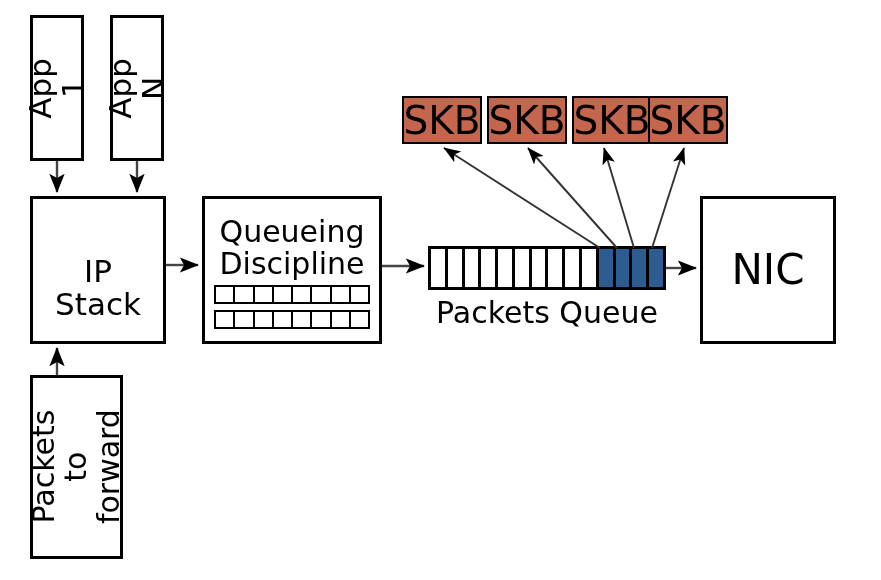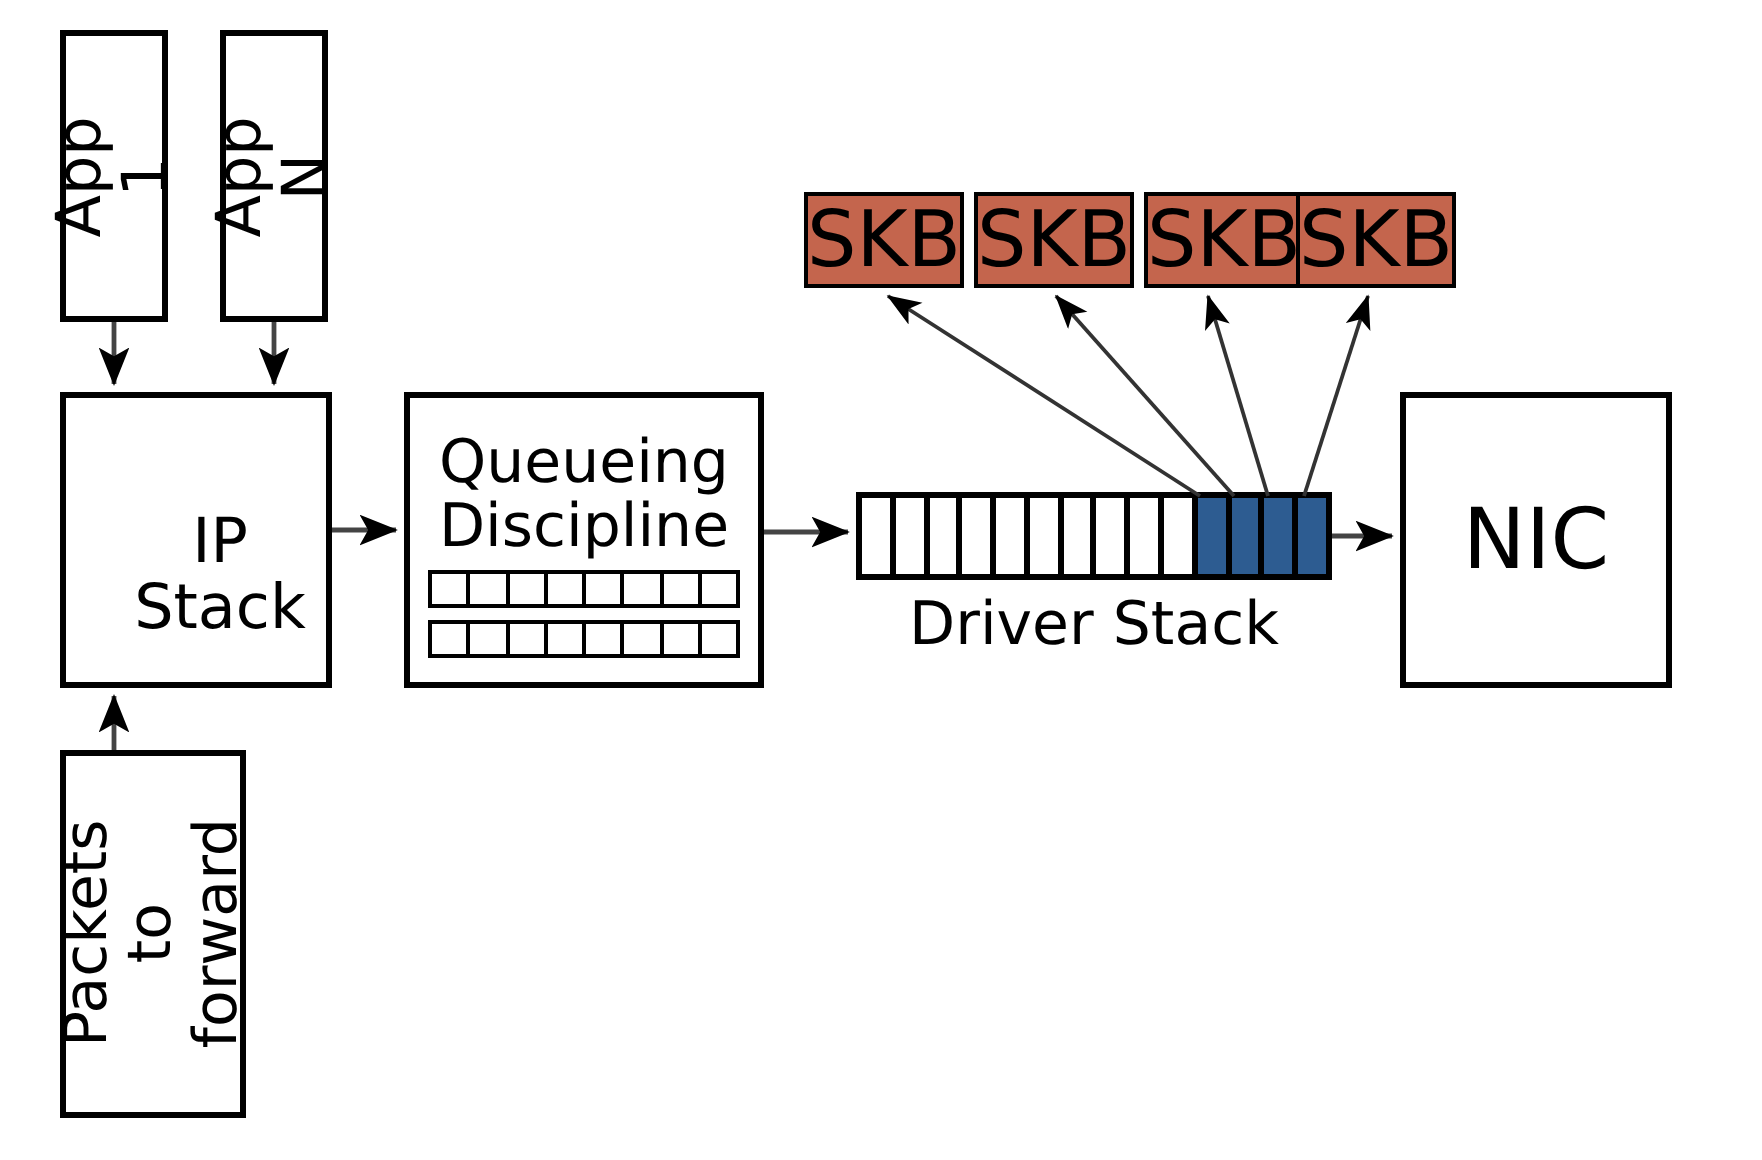--- a/index.html
+++ b/index.html
@@ -41,21 +41,21 @@
   #appn-box  { left: 110px; top: 15px;  width: 54px;  height: 146px; }
   .vlabel {
     transform: rotate(-90deg);
     font-size: 31px;
   }
   #app1-label { left: 30px;  top: 15px;  width: 54px;  height: 146px; }
   #appn-label { left: 110px; top: 15px;  width: 54px;  height: 146px; }
 
   
   #ipstack-box   { left: 30px; top: 196px; width: 136px; height: 148px; }
-  #ipstack-label { left: 30px; top: 196px; width: 136px; height: 184px; font-size: 31px; padding-left: 12px; }
+  #ipstack-label { left: 30px; top: 196px; width: 136px; height: 184px; font-size: 31px; }
 
   
   #qdisc-box   { left: 202px; top: 196px; width: 180px; height: 148px; }
   #qdisc-label {
     left: 202px; top: 200px; width: 180px; height: 78px;
     font-size: 30px; align-items: flex-start; margin-top: 16px;
   }
   #qdisc-grid {
     position: absolute;
     left: 214px; top: 285px;
@@ -201,21 +201,21 @@
     <div class="dq-cell"></div>
     <div class="dq-cell"></div>
     <div class="dq-cell"></div>
     <div class="dq-cell"></div>
     <div class="dq-cell"></div>
     <div class="dq-cell filled"></div>
     <div class="dq-cell filled"></div>
     <div class="dq-cell filled"></div>
     <div class="dq-cell filled"></div>
   </div>
-  <div class="node-label" id="driverqueue-label">Driver Stack</div>
+  <div class="node-label" id="driverqueue-label">Packets Queue</div>
 
   <div class="node" id="nic-box"></div>
   <div class="node-label" id="nic-label">NIC</div>
 
   <div class="node" id="packets-box"></div>
   <div class="node-label" id="packets-label">
     <span class="rot">Packets to
 forward</span>
   </div>
 

